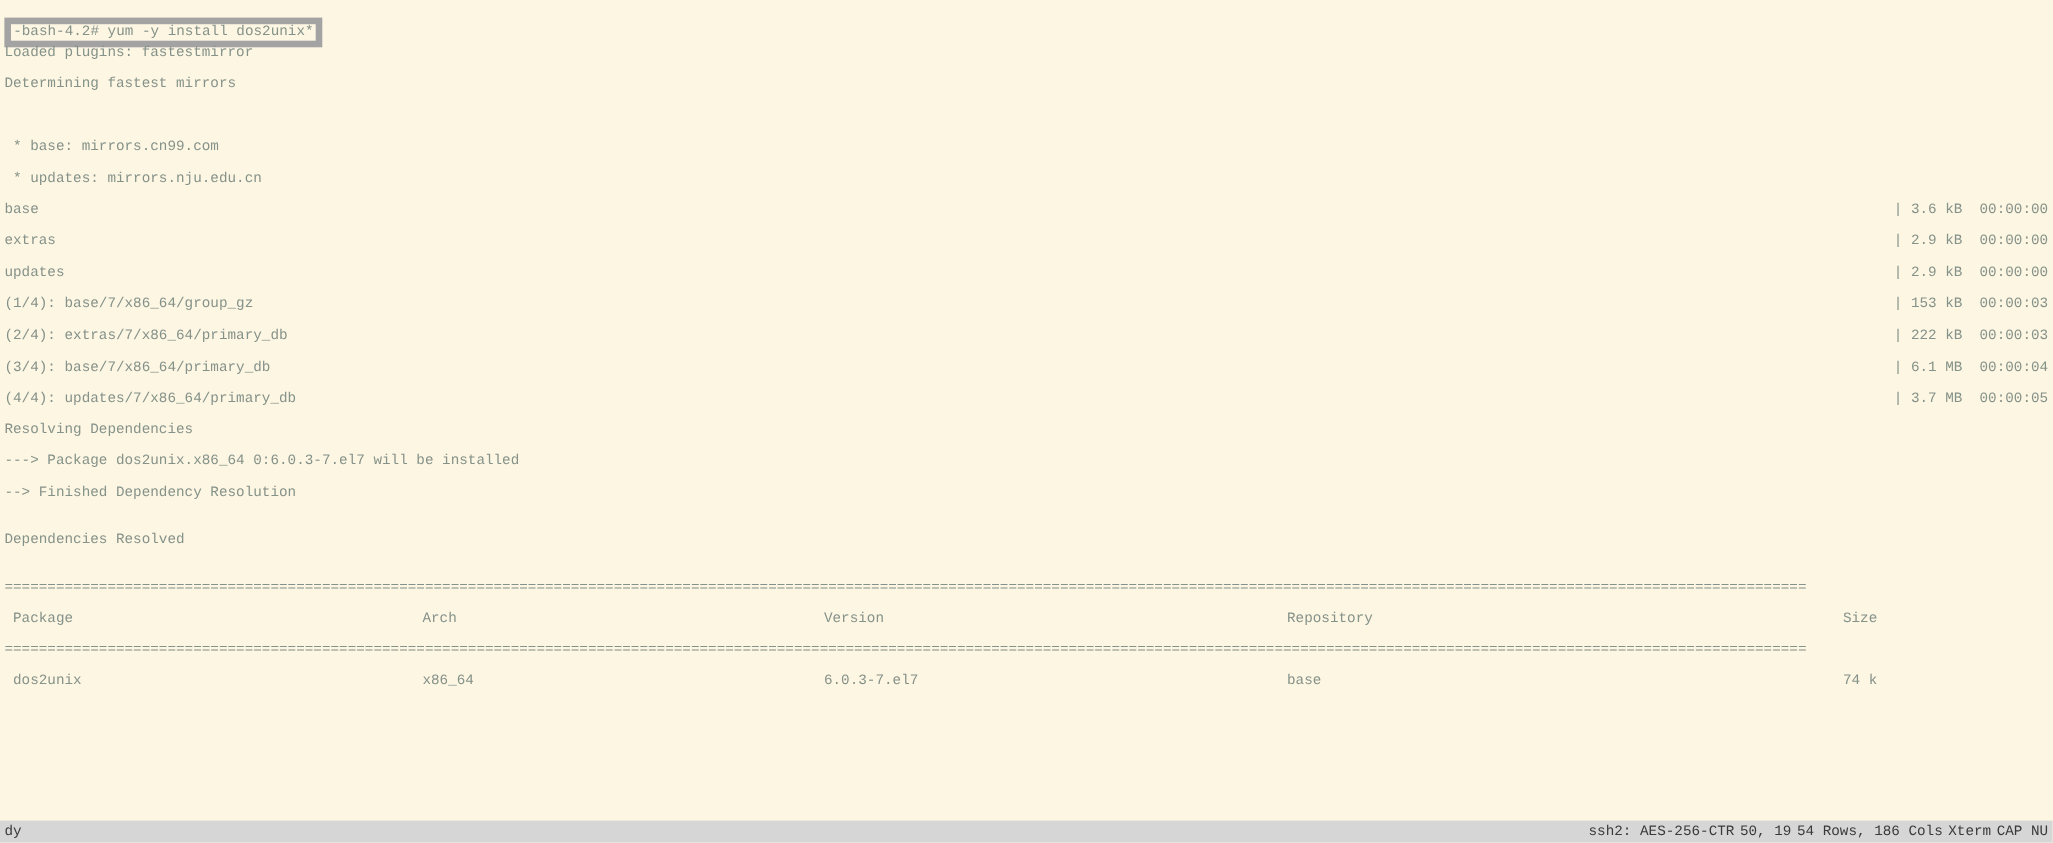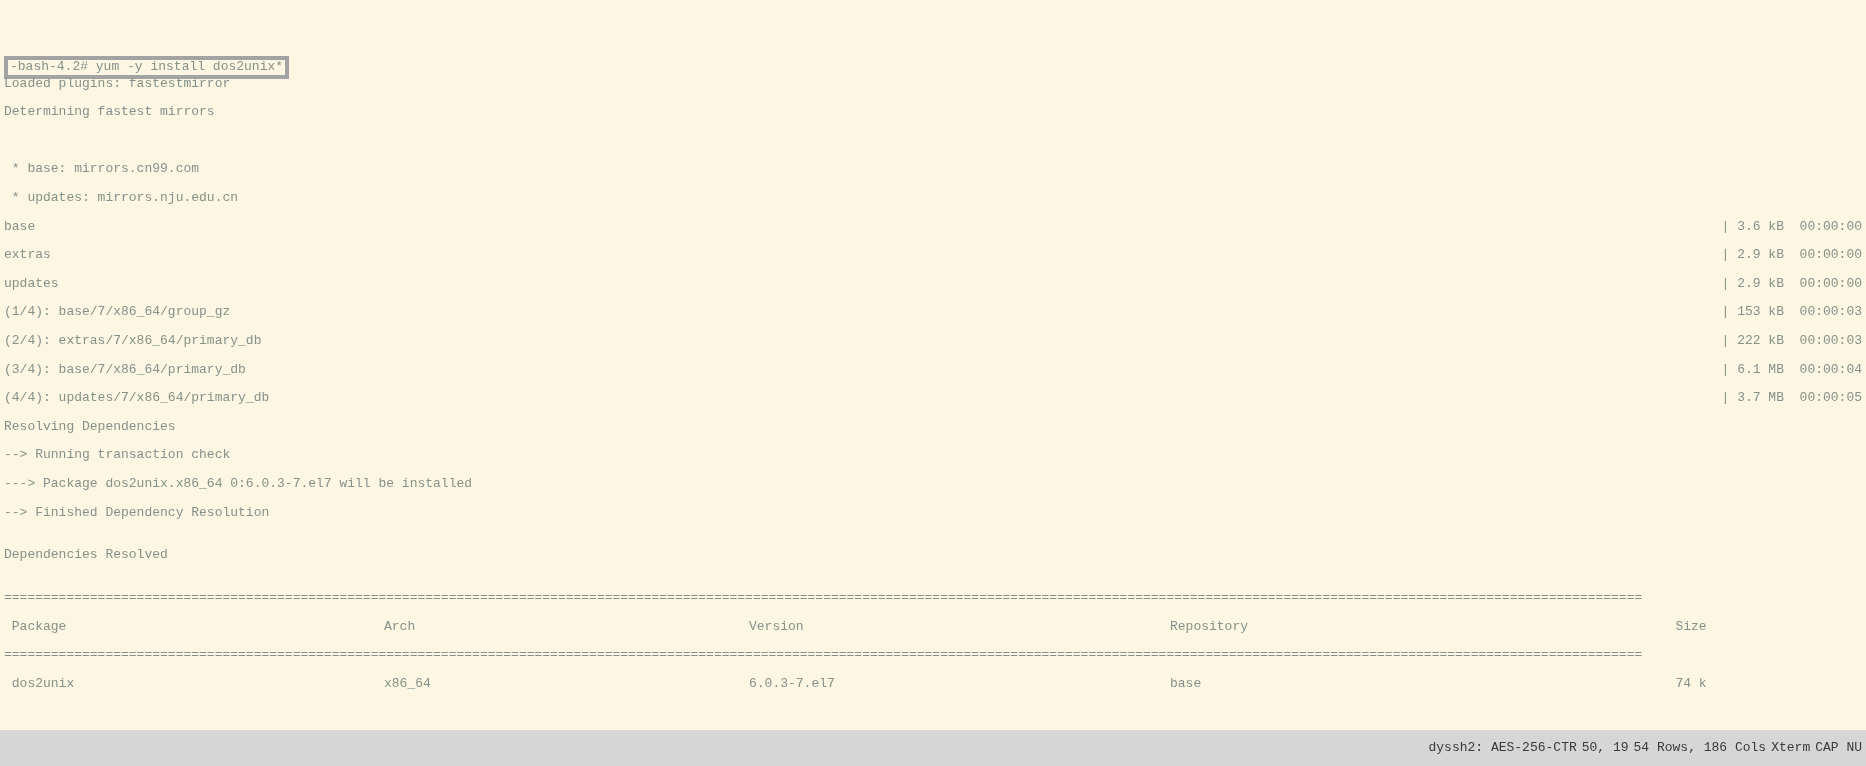--- a/index.html
+++ b/index.html
@@ -19,25 +19,24 @@
       flex-direction: column;
       overflow: hidden;
     }
     .terminal {
       flex: 1;
       padding: 2px 4px;
       white-space: pre;
       overflow: hidden;
     }
     .highlight-box {
-      border: 4px solid #a3a3a3;
+      border: 6px solid #a3a3a3;
       display: inline-block;
       padding: 0 2px;
       margin-bottom: -2px;
-      margin-top: 40px;
     }
     .line {
       white-space: pre;
     }
     .row {
       display: flex;
       justify-content: space-between;
       white-space: pre;
     }
     .row-left {
@@ -59,23 +58,22 @@
     .col-arch { width: 365px; }
     .col-version { width: 421px; }
     .col-repo { width: 350px; }
     .col-size { flex: 1; text-align: center; }
     .status-bar {
       background-color: #d6d6d6;
       color: #3a3a3a;
       display: flex;
       padding: 2px 4px;
       font-size: 13px;
-      height: 36px;
+      height: 20px;
       align-items: center;
-      text-align: right;
     }
     .status-left {
       flex: 1;
     }
     .status-right {
       display: flex;
       gap: 5px;
     }
   </style>
 </head>
@@ -90,21 +88,20 @@
 <div class="line"> * base: mirrors.cn99.com</div>
 <div class="line"> * updates: mirrors.nju.edu.cn</div>
 <div class="row"><span class="row-left">base</span><span class="row-right">| 3.6 kB  00:00:00</span></div>
 <div class="row"><span class="row-left">extras</span><span class="row-right">| 2.9 kB  00:00:00</span></div>
 <div class="row"><span class="row-left">updates</span><span class="row-right">| 2.9 kB  00:00:00</span></div>
 <div class="row"><span class="row-left">(1/4): base/7/x86_64/group_gz</span><span class="row-right">| 153 kB  00:00:03</span></div>
 <div class="row"><span class="row-left">(2/4): extras/7/x86_64/primary_db</span><span class="row-right">| 222 kB  00:00:03</span></div>
 <div class="row"><span class="row-left">(3/4): base/7/x86_64/primary_db</span><span class="row-right">| 6.1 MB  00:00:04</span></div>
 <div class="row"><span class="row-left">(4/4): updates/7/x86_64/primary_db</span><span class="row-right">| 3.7 MB  00:00:05</span></div>
 <div class="line">Resolving Dependencies</div>
-<div class="line">--&gt; Running transaction check</div>
 <div class="line">---&gt; Package dos2unix.x86_64 0:6.0.3-7.el7 will be installed</div>
 <div class="line">--&gt; Finished Dependency Resolution</div>
 <div class="line"></div>
 <div class="line">Dependencies Resolved</div>
 <div class="line"></div>
 <div class="divider">==================================================================================================================================================================================================================</div>
 <div class="header-row"><span class="col-package"> Package</span><span class="col-arch">Arch</span><span class="col-version">Version</span><span class="col-repo">Repository</span><span class="col-size">Size</span></div>
 <div class="divider">==================================================================================================================================================================================================================</div>
 <div class="header-row"><span class="col-package"> dos2unix</span><span class="col-arch">x86_64</span><span class="col-version">6.0.3-7.el7</span><span class="col-repo">base</span><span class="col-size">74 k</span></div>
 <div class="line"> </div>

